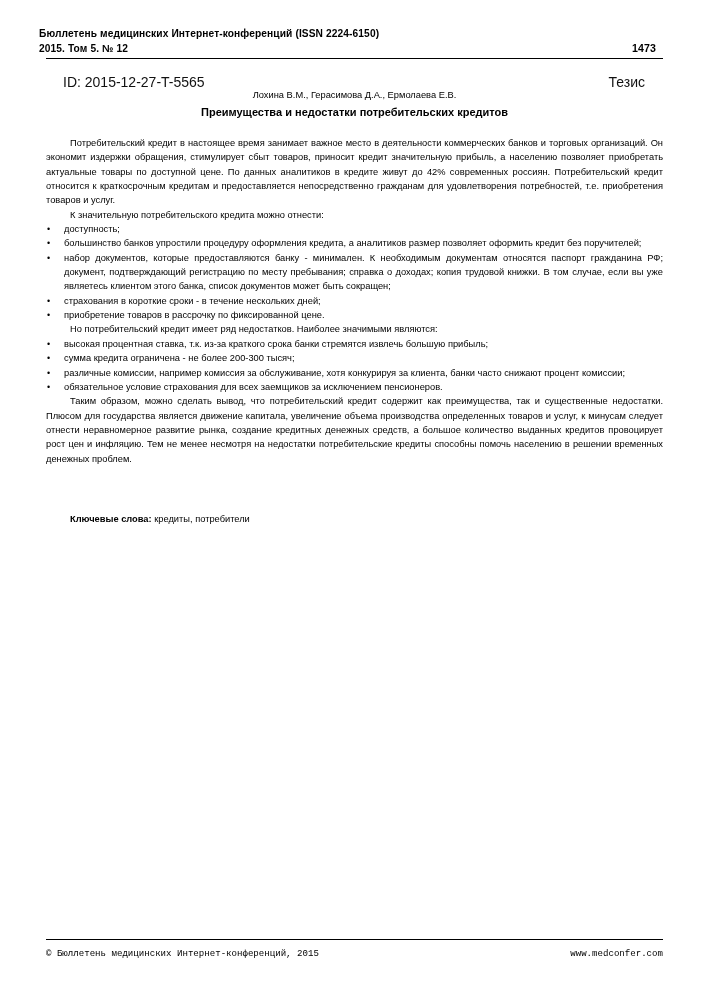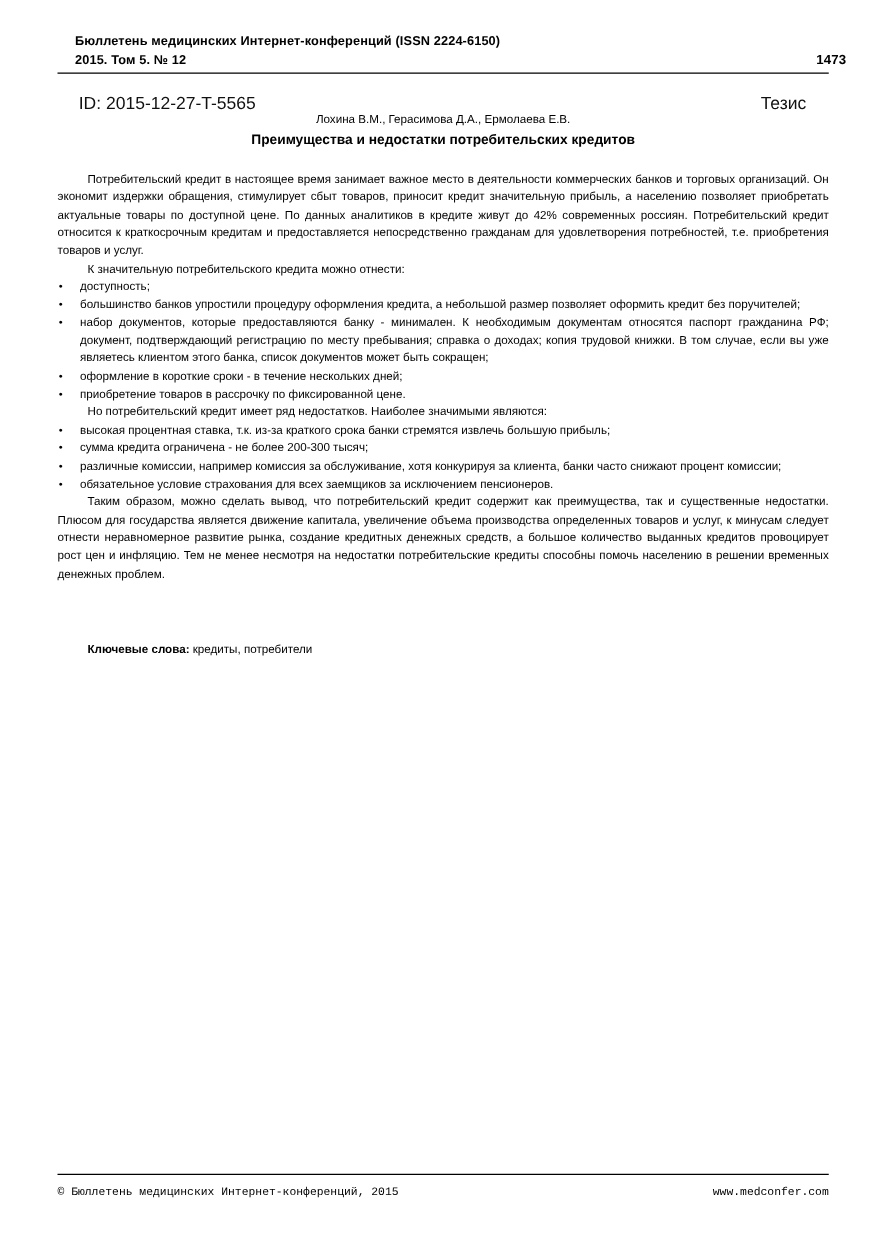--- a/index.html
+++ b/index.html
@@ -19,21 +19,21 @@
     height: 1003px;
     margin: 0 auto;
     background: #ffffff;
     overflow: hidden;
     box-sizing: border-box;
   }
 
   
   .running-head {
     position: absolute;
-    left: 60px;
+    left: 39px;
     top: 27px;
     width: 617px;
   }
   .running-head .rh-row {
     display: flex;
     align-items: baseline;
     justify-content: space-between;
     font-size: 10.2px;
     font-weight: bold;
     line-height: 14px;
@@ -197,23 +197,23 @@
   </div>
 
   <div class="body">
 
     <p class="para">Потребительский кредит в настоящее время занимает важное место в деятельности коммерческих банков и торговых организаций. Он экономит издержки обращения, стимулирует сбыт товаров, приносит кредит значительную прибыль, а населению позволяет приобретать актуальные товары по доступной цене. По данных аналитиков в кредите живут до 42% современных россиян. Потребительский кредит относится к краткосрочным кредитам и предоставляется непосредственно гражданам для удовлетворения потребностей, т.е. приобретения товаров и услуг.</p>
 
     <p class="para">К значительную потребительского кредита можно отнести:</p>
 
     <ul class="bullets">
       <li>доступность;</li>
-      <li>большинство банков упростили процедуру оформления кредита, а небольшой размер позволяет оформить кредит без поручителей;</li>
+      <li>большинство банков упростили процедуру оформления кредита, а аналитиков размер позволяет оформить кредит без поручителей;</li>
       <li>набор документов, которые предоставляются банку - минимален. К необходимым документам относятся паспорт гражданина РФ; документ, подтверждающий регистрацию по месту пребывания; справка о доходах; копия трудовой книжки. В том случае, если вы уже являетесь клиентом этого банка, список документов может быть сокращен;</li>
-      <li>оформление в короткие сроки - в течение нескольких дней;</li>
+      <li>страхования в короткие сроки - в течение нескольких дней;</li>
       <li>приобретение товаров в рассрочку по фиксированной цене.</li>
     </ul>
 
     <p class="para">Но потребительский кредит имеет ряд недостатков. Наиболее значимыми являются:</p>
 
     <ul class="bullets">
       <li>высокая процентная ставка, т.к. из-за краткого срока банки стремятся извлечь большую прибыль;</li>
       <li>сумма кредита ограничена - не более 200-300 тысяч;</li>
       <li>различные комиссии, например комиссия за обслуживание, хотя конкурируя за клиента, банки часто снижают процент комиссии;</li>
       <li>обязательное условие страхования для всех заемщиков за исключением пенсионеров.</li>

